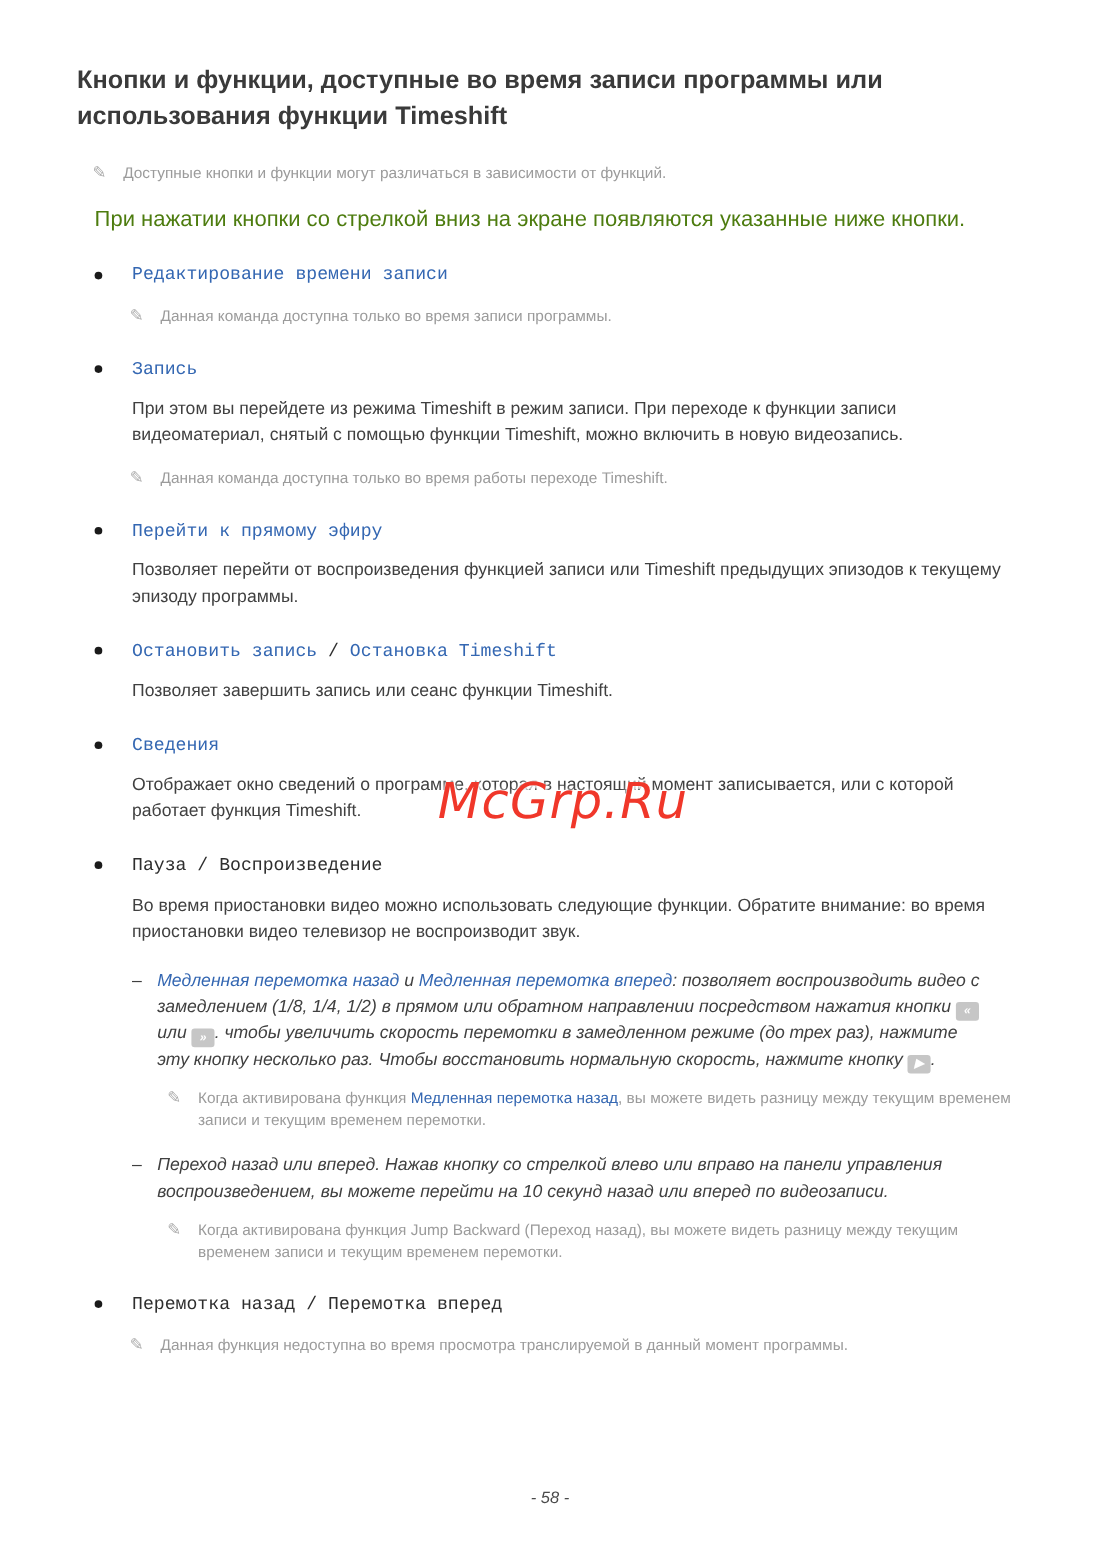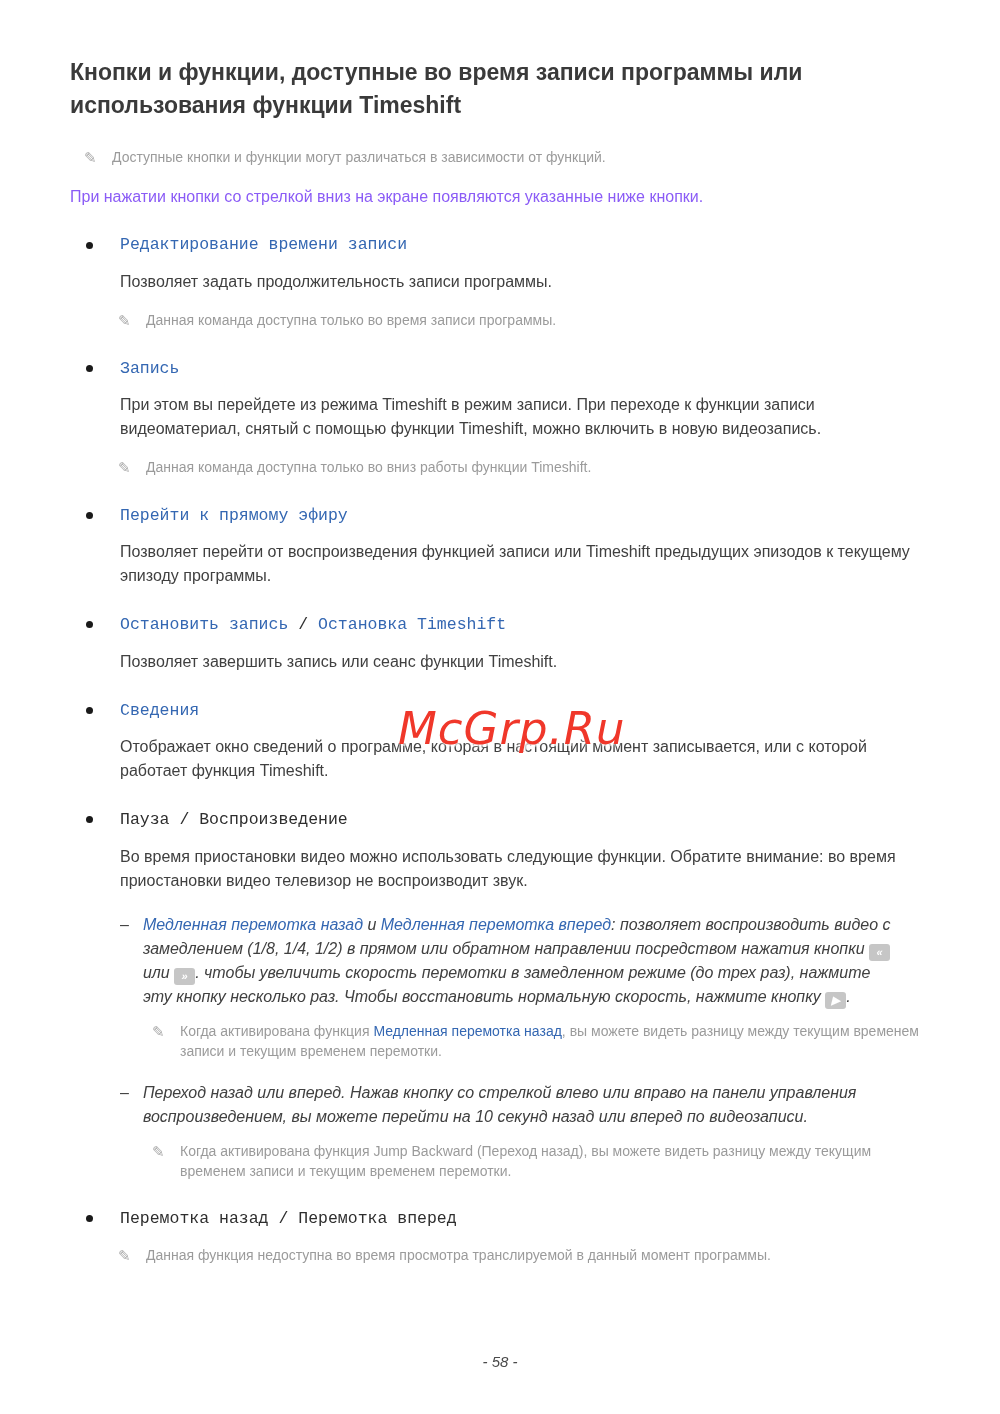--- a/index.html
+++ b/index.html
@@ -19,21 +19,21 @@
   .title {
     font-size: 23px; line-height: 1.45;
     font-weight: bold; color: #3a3a3a;
     max-width: 780px;
     margin: 0 0 24px 0;
   }
   .note-row { display: flex; align-items: flex-start; color: #9b9b9b; font-size: 14px; line-height: 1.45; }
   .note-row .pencil { flex: none; width: 16px; font-size: 15px; color: #a8a8a8; margin-right: 12px; }
   .note-text { max-width: 780px; }
   .top-note { margin: 0 0 20px 14px; }
-  .intro { font-size: 16px; color: #8b5cf6; margin: 0 0 28px 0; }
+  .intro { font-size: 20px; color: #4d7c0f; margin: 0 0 28px 16px; }
 
   .item { margin-bottom: 26px; }
   .item-head { display: flex; align-items: center; padding-left: 16px; margin-bottom: 14px; }
   .bullet { flex: none; width: 7px; height: 7px; border-radius: 50%; background: #1a1a1a; margin-right: 27px; }
   .head { font-size: 16.5px; line-height: 1.3; color: #2e2e2e; font-family: Liberation Mono, monospace; }
   .link { color: #3467b2; }
   .item-body { padding-left: 50px; font-size: 16px; line-height: 1.5; margin: 0 0 14px 0; max-width: 790px; }
   .item-note { margin-left: 48px; margin-top: 16px; }
 
   .sub-item { display: flex; padding-left: 50px; margin-top: 20px; font-size: 16px; line-height: 1.5; }
@@ -76,36 +76,35 @@
     <span class="note-text">Доступные кнопки и функции могут различаться в зависимости от функций.</span>
   </div>
 
   <p class="intro">При нажатии кнопки со стрелкой вниз на экране появляются указанные ниже кнопки.</p>
 
   <div class="item">
     <div class="item-head">
       <span class="bullet"></span>
       <span class="head link">Редактирование времени записи</span>
     </div>
-    <p class="item-body">Позволяет задать продолжительность записи программы.</p>
     <div class="note-row item-note">
       <span class="pencil">✎</span>
       <span class="note-text">Данная команда доступна только во время записи программы.</span>
     </div>
   </div>
 
   <div class="item">
     <div class="item-head">
       <span class="bullet"></span>
       <span class="head link">Запись</span>
     </div>
     <p class="item-body">При этом вы перейдете из режима Timeshift в режим записи. При переходе к функции записи видеоматериал, снятый с помощью функции Timeshift, можно включить в новую видеозапись.</p>
     <div class="note-row item-note">
       <span class="pencil">✎</span>
-      <span class="note-text">Данная команда доступна только во вниз работы функции Timeshift.</span>
+      <span class="note-text">Данная команда доступна только во время работы переходе Timeshift.</span>
     </div>
   </div>
 
   <div class="item">
     <div class="item-head">
       <span class="bullet"></span>
       <span class="head link">Перейти к прямому эфиру</span>
     </div>
     <p class="item-body">Позволяет перейти от воспроизведения функцией записи или Timeshift предыдущих эпизодов к текущему эпизоду программы.</p>
   </div>

